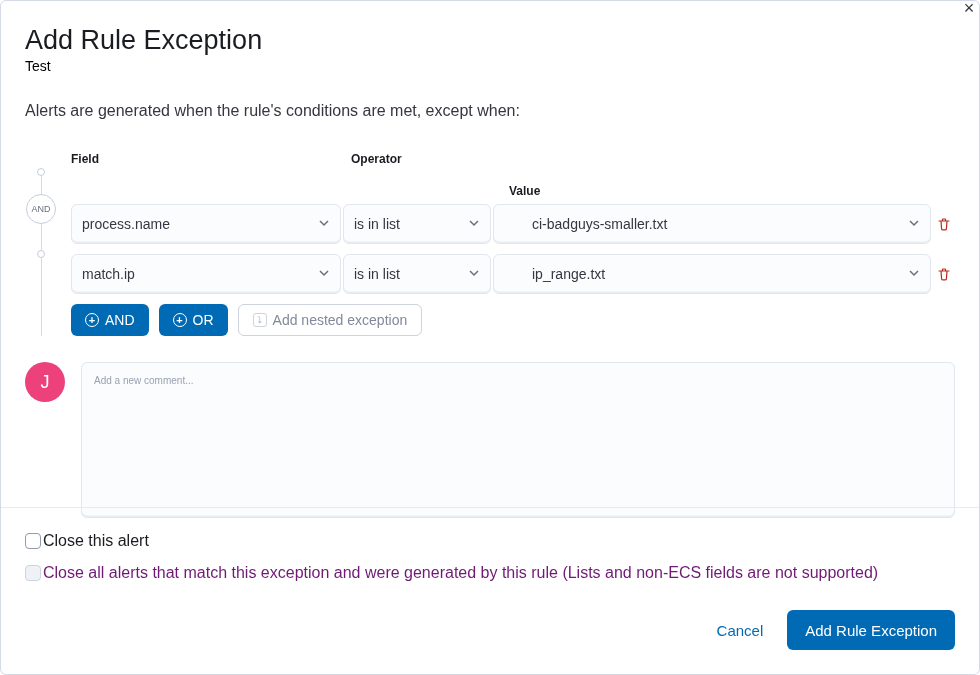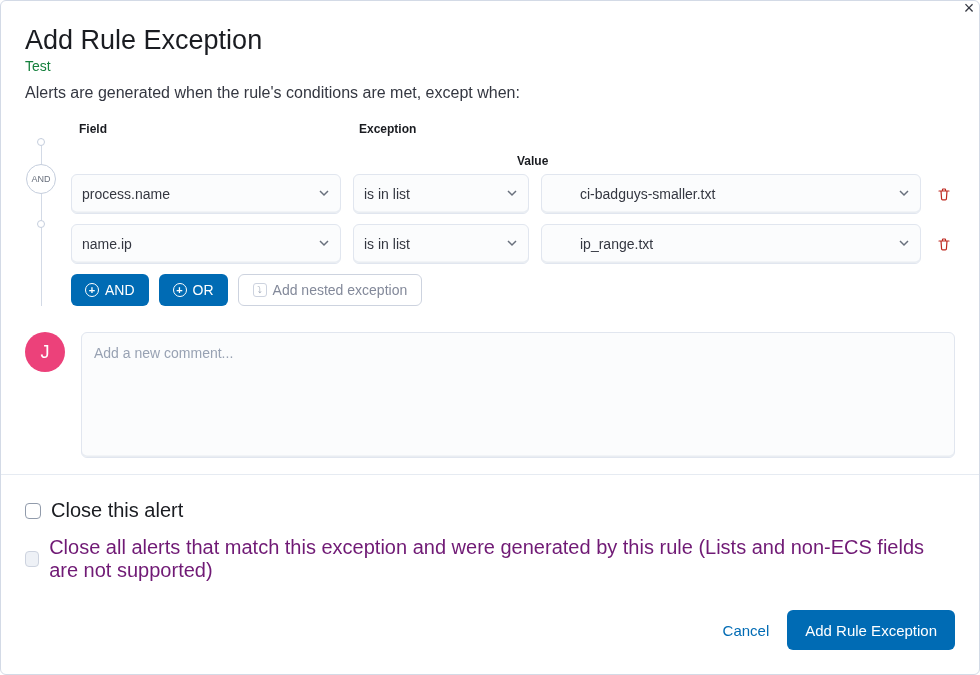--- a/index.html
+++ b/index.html
@@ -32,27 +32,27 @@
   .scroll-area {
     padding: 24px 24px 8px 24px;
   }
   h1.title {
     font-size: 27px;
     font-weight: 400;
     margin: 0 0 2px 0;
     color: #1a1c21;
   }
   .subtitle {
-    color: #15803d;
+    color: #000000;
     font-size: 14px;
-    margin-bottom: 10px;
+    margin-bottom: 28px;
   }
   .instruction {
     font-size: 16px;
-    margin-bottom: 20px;
+    margin-bottom: 32px;
     color: #343741;
   }
   .cond-area {
     display: flex;
     gap: 14px;
   }
   .and-rail {
     position: relative;
     width: 32px;
     flex-shrink: 0;
@@ -90,45 +90,45 @@
   }
   .cond-main { flex: 1; }
   .labels-row {
     display: flex;
     gap: 10px;
     font-size: 12px;
     font-weight: 600;
     color: #1a1c21;
     margin-bottom: 6px;
   }
-  .lbl-field { width: 270px; margin-left: 8px; }
+  .lbl-field { width: 270px; }
   .lbl-op    { width: 148px; }
   .lbl-val   { flex: 1; margin-top: 32px; }
   .cond-row {
     display: flex;
-    gap: 12px;
+    gap: 2px;
     align-items: center;
     margin-bottom: 10px;
   }
   .combo {
     display:flex; align-items:center; justify-content:space-between;
     height: 40px;
     padding: 0 10px;
     background: #fbfcfd;
     border: 1px solid #e1e6ef;
     border-radius: 6px;
     box-shadow: inset 0 -1.5px 0 rgba(30,60,120,0.08);
     color: #343741;
     cursor: pointer;
   }
   .combo .chev {
     color: #69707d;
   }
   .c-field { width: 270px; }
-  .c-op    { width: 176px; }
+  .c-op    { width: 148px; }
   .c-val   { flex: 1; padding-left: 38px; }
   .trash {
     width: 22px; height: 22px;
     display:flex; align-items:center; justify-content:center;
     cursor: pointer;
     color: #bd271e;
   }
   .action-row {
     display: flex;
     gap: 10px;
@@ -178,57 +178,57 @@
     border-radius:50%;
     background:#ec417a;
     color:#fff;
     font-weight:500;
     font-size:18px;
     display:flex; align-items:center; justify-content:center;
     flex-shrink:0;
   }
   .comment-box {
     flex:1;
-    height:126px;
+    height:156px;
     background:#fbfcfd;
     border:1px solid #e1e6ef;
     border-radius:6px;
     box-shadow: inset 0 -1.5px 0 rgba(30,60,120,0.08);
     padding:12px 12px;
     color:#69707d;
-    font-size:14px;
+    font-size:10px;
     resize:none;
     font-family:inherit;
   }
   .comment-box::placeholder { color:#98a2b3; }
   .footer {
     position:absolute;
     bottom:0; left:0; right:0;
     border-top:1px solid #e6ebf2;
     padding: 24px 24px;
   }
   .chk-row {
-    display:flex; align-items:center; gap:10px;
+    display:flex; align-items:center; gap:2px;
     margin-bottom: 14px;
-    font-size:20px;
+    font-size:16px;
   }
   .chk {
     width:16px; height:16px;
     border:1px solid #919bab;
     border-radius:4px;
     background:#fff;
   }
   .chk.disabled {
     background:#eef1f6;
     border-color:#cdd3df;
   }
   .chk-row.disabled { color:#701a75; }
   .footer-actions {
     margin-top: 28px;
-    display:flex; justify-content:flex-end; gap: 12px; align-items:center;
+    display:flex; justify-content:flex-end; gap: 18px; align-items:center;
   }
   .link-btn {
     background:none; border:none; color:#006bb4;
     font-size:15px; cursor:pointer;
   }
   .big-primary {
     background:#006bb4; color:#fff;
     height:40px; padding:0 18px;
     border:none; border-radius:6px;
     font-size:15px; cursor:pointer;
@@ -253,21 +253,21 @@
       <div class="and-rail">
         <div class="rail-line"></div>
         <div class="rail-dot"></div>
         <div class="rail-and-badge">AND</div>
         <div class="rail-dot" style="margin-top:8px;"></div>
       </div>
 
       <div class="cond-main">
         <div class="labels-row">
           <div class="lbl-field">Field</div>
-          <div class="lbl-op">Exception</div>
+          <div class="lbl-op">Operator</div>
           <div class="lbl-val">Value</div>
         </div>
 
         <div class="cond-row">
           <div class="combo c-field">
             <span>process.name</span>
             <span class="chev">
               <svg class="chev-svg" viewBox="0 0 12 12">
                   <path d="M2 4l4 4 4-4" fill="none" stroke="currentColor" stroke-width="1.5"></path>
                 </svg>
@@ -291,21 +291,21 @@
           </div>
           <div class="trash">
             <svg width="16" height="16" viewBox="0 0 16 16">
               <path d="M3 5h10M6.5 5V3.5A.5.5 0 017 3h2a.5.5 0 01.5.5V5M5 5l.6 8a1 1 0 001 .9h2.8a1 1 0 001-.9L11 5" fill="none" stroke="#bd271e" stroke-width="1.2" stroke-linecap="round"></path>
             </svg>
           </div>
         </div>
 
         <div class="cond-row">
           <div class="combo c-field">
-            <span>name.ip</span>
+            <span>match.ip</span>
             <span class="chev">
               <svg class="chev-svg" viewBox="0 0 12 12">
                   <path d="M2 4l4 4 4-4" fill="none" stroke="currentColor" stroke-width="1.5"></path>
                 </svg>
             </span>
           </div>
           <div class="combo c-op">
             <span>is in list</span>
             <span class="chev">
               <svg class="chev-svg" viewBox="0 0 12 12">

